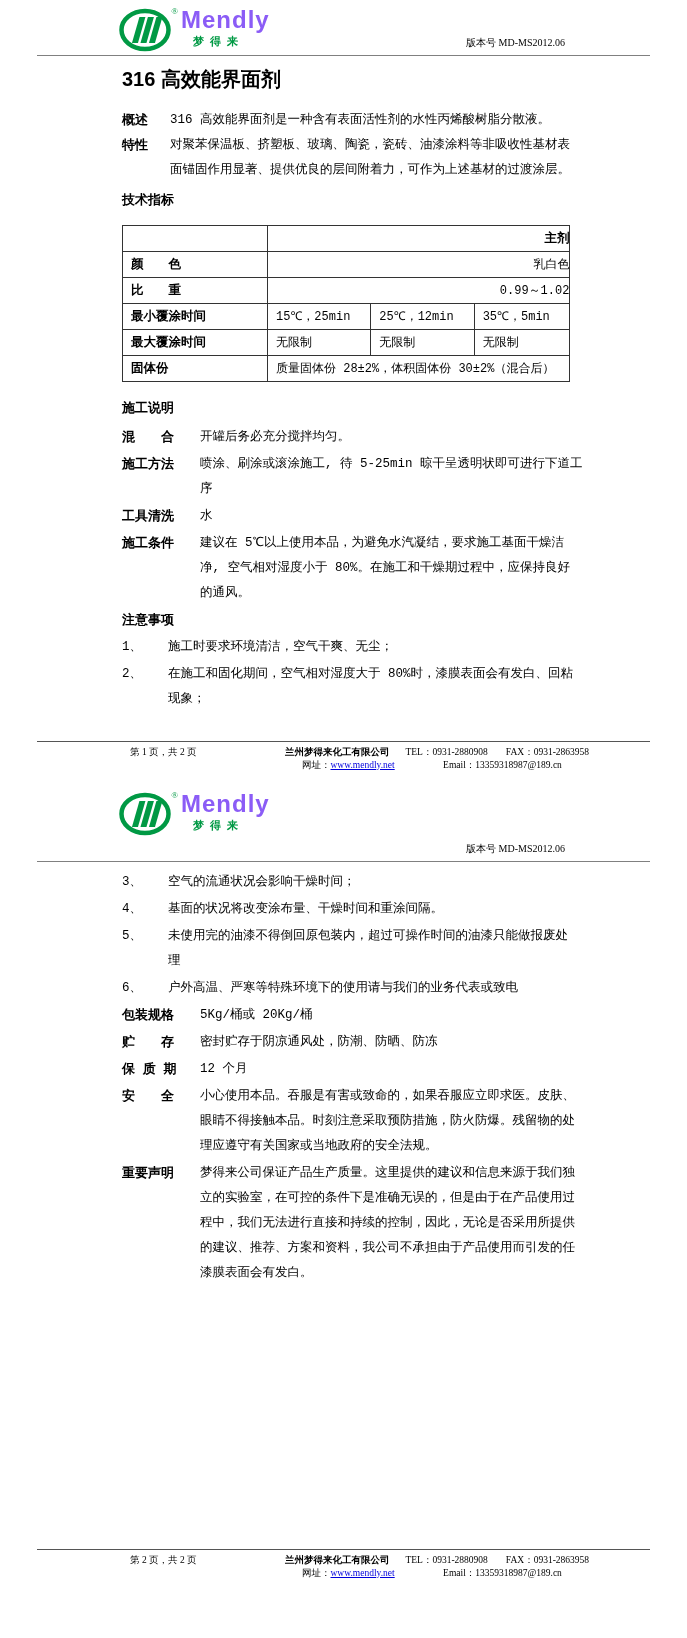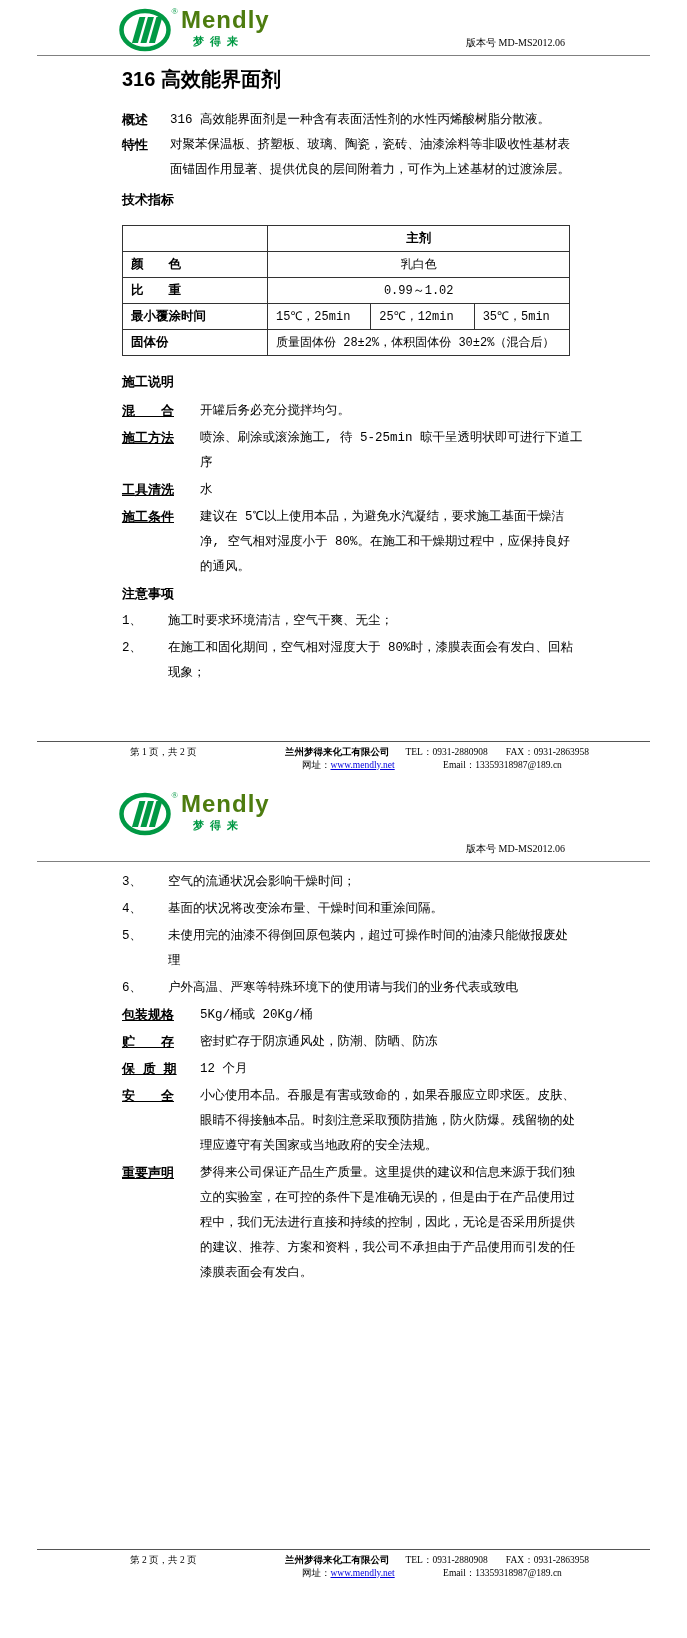--- a/index.html
+++ b/index.html
@@ -14,21 +14,21 @@
   
   .hdr{position:relative;}
   .page-1 .hdr{height:56px;}
   .page-2 .hdr{height:92px;}
   .logo{position:absolute;left:119px;display:flex;align-items:flex-start;}
   .page-1 .logo{top:8px;}
   .page-2 .logo{top:22px;}
   .logo-mark{position:relative;width:56px;height:44px;}
   .logo-reg{position:absolute;top:-2px;right:-3px;font-size:9px;color:#009944;font-family:"Liberation Serif",serif;}
   .logo-txt{margin-left:6px;display:flex;flex-direction:column;}
-  .logo-en{font-family:"Liberation Sans",sans-serif;font-weight:800;font-size:24px;line-height:24px;color:#4d7c0f;letter-spacing:1px;}
+  .logo-en{font-family:"Liberation Sans",sans-serif;font-weight:800;font-size:24px;line-height:24px;color:#8b5cf6;letter-spacing:1px;}
   .logo-cn{font-size:11px;line-height:18px;font-weight:bold;color:#009944;letter-spacing:6px;margin-left:12px;margin-top:1px;}
   .version{position:absolute;right:122px;font-size:10px;font-family:"Liberation Serif",serif;}
   .page-1 .version{top:36px;}
   .page-2 .version{top:72px;}
   .rule{position:absolute;left:37px;right:37px;bottom:0;border-top:1px solid #808080;}
 
   
   .doc-title{margin:10px 0 0 122px;font-family:"Liberation Sans",sans-serif;font-weight:bold;font-size:20px;line-height:26px;}
   .sec-h{margin-left:122px;font-weight:bold;font-size:13px;line-height:25px;}
   .h-tech{margin-top:5px;}
@@ -37,27 +37,27 @@
 
   
   .para{display:flex;margin-left:122px;margin-top:0;}
   .para.first{margin-top:16px;}
   .para-label{width:30px;margin-right:18px;font-weight:bold;font-size:13px;line-height:25px;flex:none;}
   .lines .line{height:25px;line-height:25px;font-size:12.5px;white-space:nowrap;}
 
   
   .tech-table{margin:12px 0 0 122px;border-collapse:collapse;table-layout:fixed;font-size:12px;}
   .tech-table td{border:1px solid #333;padding:0 15px 0 8px;height:25px;line-height:16px;white-space:nowrap;overflow:hidden;}
-  .tech-table td.c{text-align:center;padding:0;}
+  .tech-table td.c{text-align:right;padding:0;}
   .tech-table td.lab{font-weight:bold;font-size:12.5px;}
 
   
   .kv-list{margin-left:122px;margin-top:4px;}
   .kv{display:flex;margin-bottom:2px;}
-  .kv-label{width:66px;margin-right:12px;flex:none;font-weight:bold;font-size:13px;line-height:25px;white-space:nowrap;text-decoration:underline;}
+  .kv-label{width:66px;margin-right:12px;flex:none;font-weight:bold;font-size:13px;line-height:25px;white-space:nowrap;}
 
   
   .notes{margin-left:122px;margin-top:2px;}
   .note{display:flex;margin-bottom:2px;}
   .note-num{width:46px;flex:none;font-size:12.5px;line-height:25px;}
 
   
   .footer{position:absolute;left:0;right:0;font-family:"Liberation Serif",serif;font-size:9.5px;line-height:13px;}
   .page-1 .footer{top:741px;}
   .page-2 .footer{top:779px;}
@@ -135,20 +135,26 @@
           <td class="lab">比　　重</td>
           <td class="c" colspan="3">0.99～1.02</td>
         </tr>
         <tr>
           <td class="lab">最小覆涂时间</td>
           <td>15℃，25min</td>
           <td>25℃，12min</td>
           <td>35℃，5min</td>
         </tr>
         <tr>
+          <td class="lab">最大覆涂时间</td>
+          <td>无限制</td>
+          <td>无限制</td>
+          <td>无限制</td>
+        </tr>
+        <tr>
           <td class="lab">固体份</td>
           <td colspan="3">质量固体份 28±2%，体积固体份 30±2%（混合后）</td>
         </tr>
       </tbody>
   </table>
 
   <div class="sec-h h-constr">施工说明</div>
   <div class="kv-list" id="construction-list">
       <div class="kv">
         <div class="kv-label">混　　合</div>

